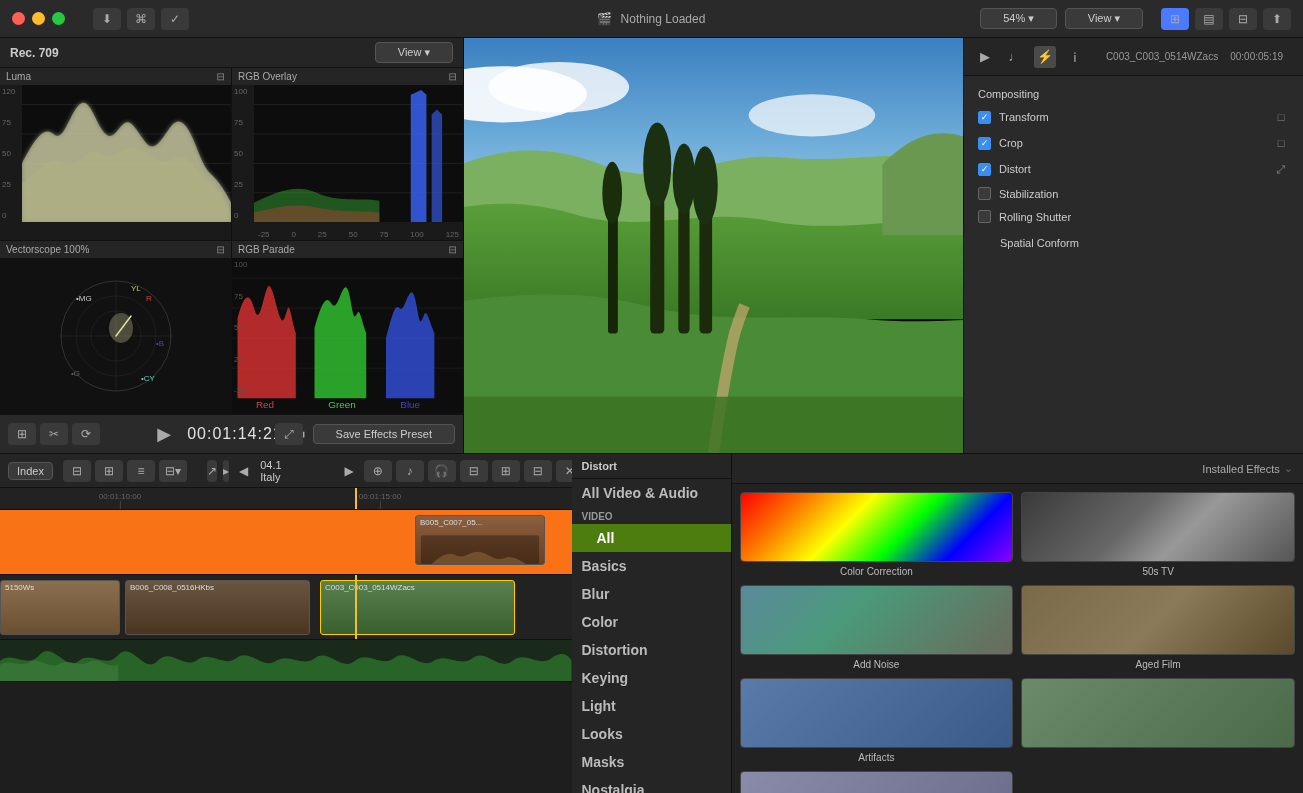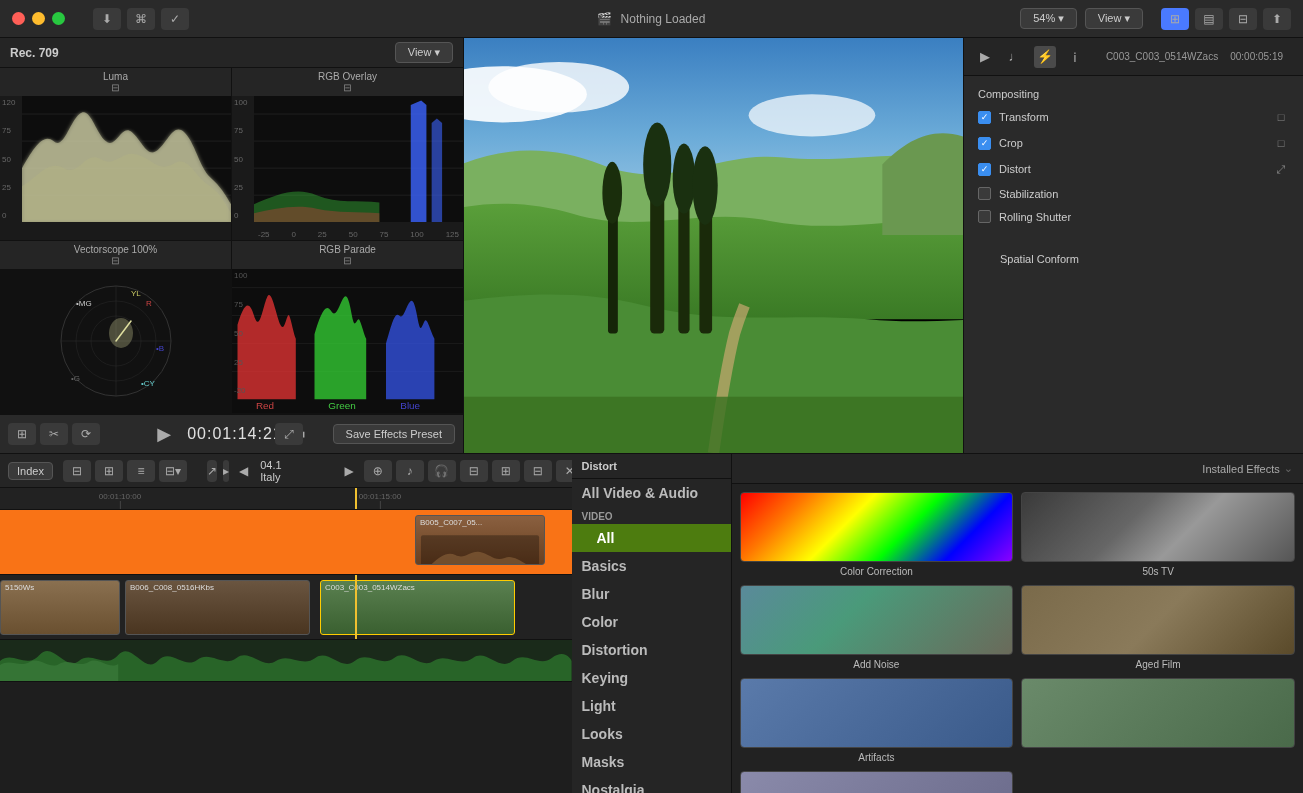--- a/index.html
+++ b/index.html
@@ -95,21 +95,20 @@
       overflow: hidden;
     }
     .scope-box:last-child { border-right: none; }
 
     .scope-title-bar {
       display: flex;
       align-items: center;
       justify-content: space-between;
       padding: 3px 6px;
       background: #252525;
-      flex-direction: column;
     }
     .scope-title { font-size: 10px; color: #aaa; }
 
     .scope-canvas {
       flex: 1;
       position: relative;
       overflow: hidden;
     }
 
     .graph-labels {
@@ -478,21 +477,21 @@
       font-size: 10px;
       color: #bbb;
       text-align: center;
     }
 
     .btn {
       background: #3a3a3a;
       border: 1px solid #555;
       border-radius: 4px;
       color: #ccc;
-      padding: 3px 12px;
+      padding: 3px 22px;
       font-size: 11px;
       cursor: pointer;
     }
 
     
     .color-correction-thumb {
       background: linear-gradient(135deg, #ff0000, #ff7700, #ffff00, #00ff00, #0000ff, #8b00ff);
     }
 
     .timeline-btn {
@@ -811,21 +810,21 @@
         <div class="inspector-row">
           <div class="inspector-checkbox"></div>
           <span class="inspector-item-label">Stabilization</span>
         </div>
 
         <div class="inspector-row">
           <div class="inspector-checkbox"></div>
           <span class="inspector-item-label">Rolling Shutter</span>
         </div>
 
-        <div class="inspector-row" style="margin-top:20px;">
+        <div class="inspector-row" style="margin-top:4px;">
           <span class="inspector-item-label" style="padding-left:22px;">Spatial Conform</span>
         </div>
       </div>
     </div>
   </div>
 
   <div class="bottom-row">
 
     <div class="timeline-section">
 

